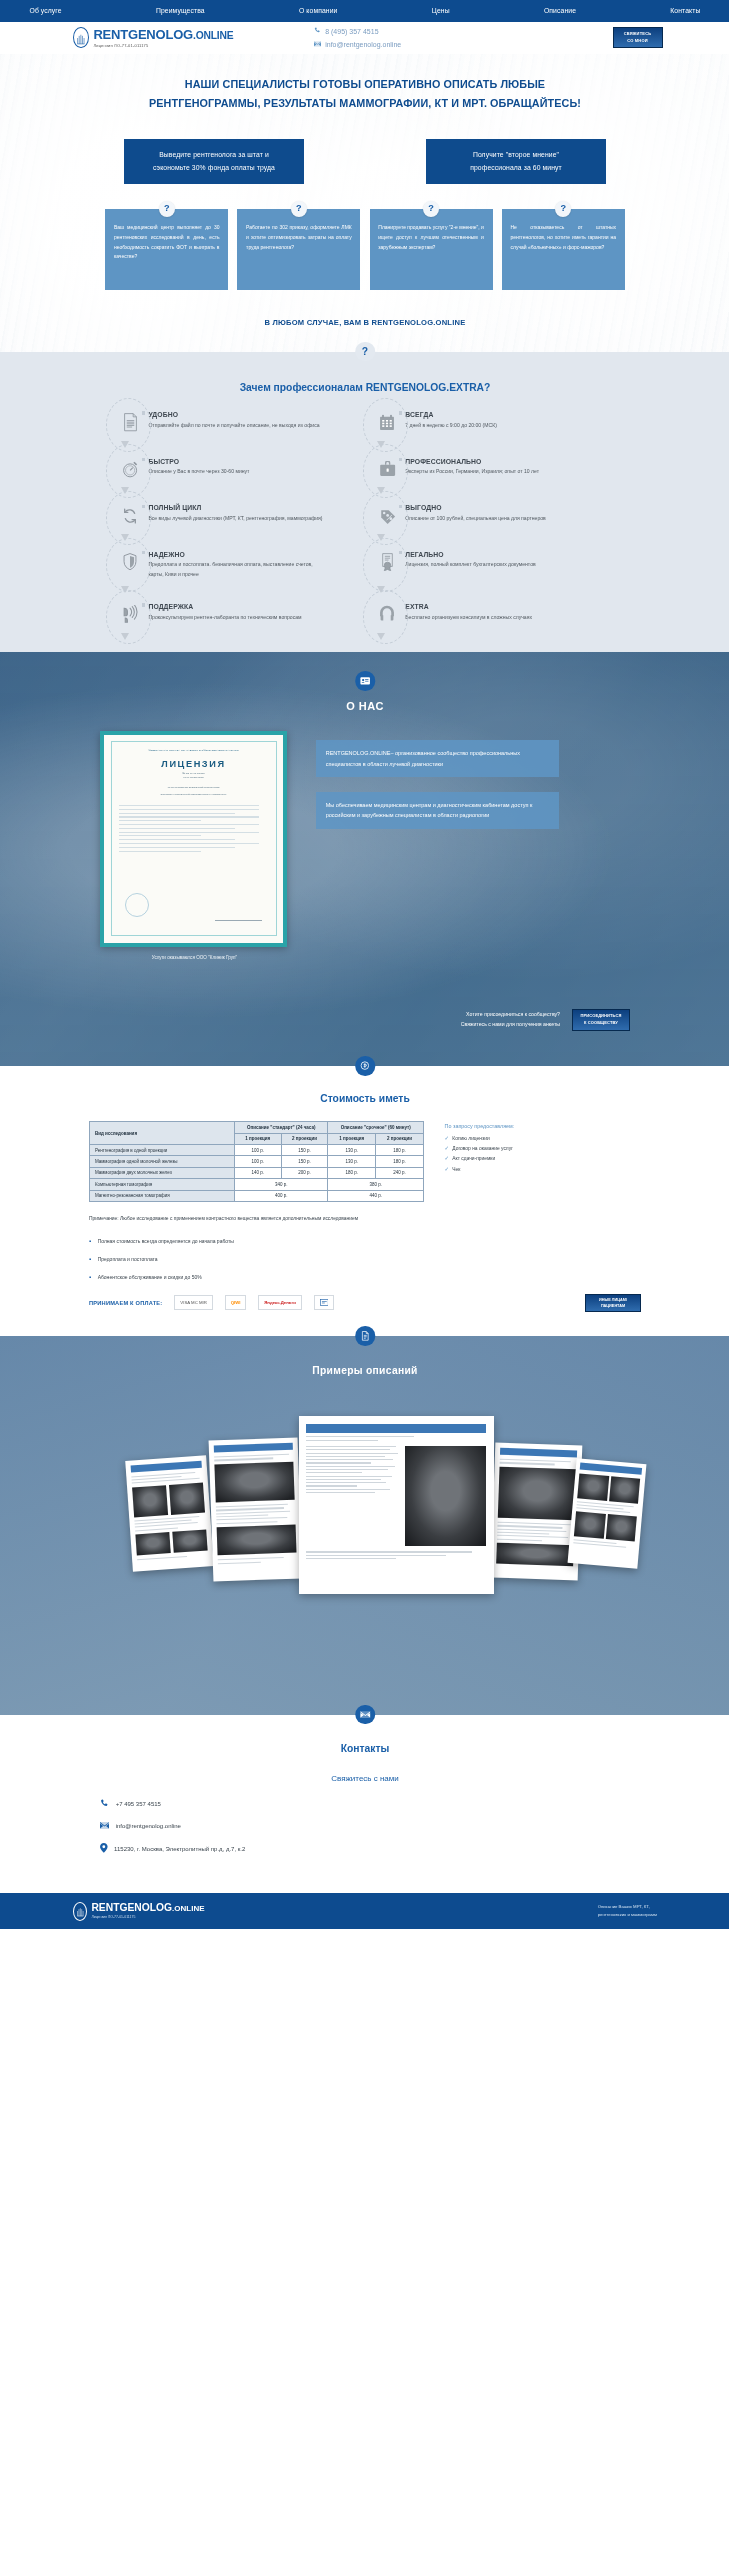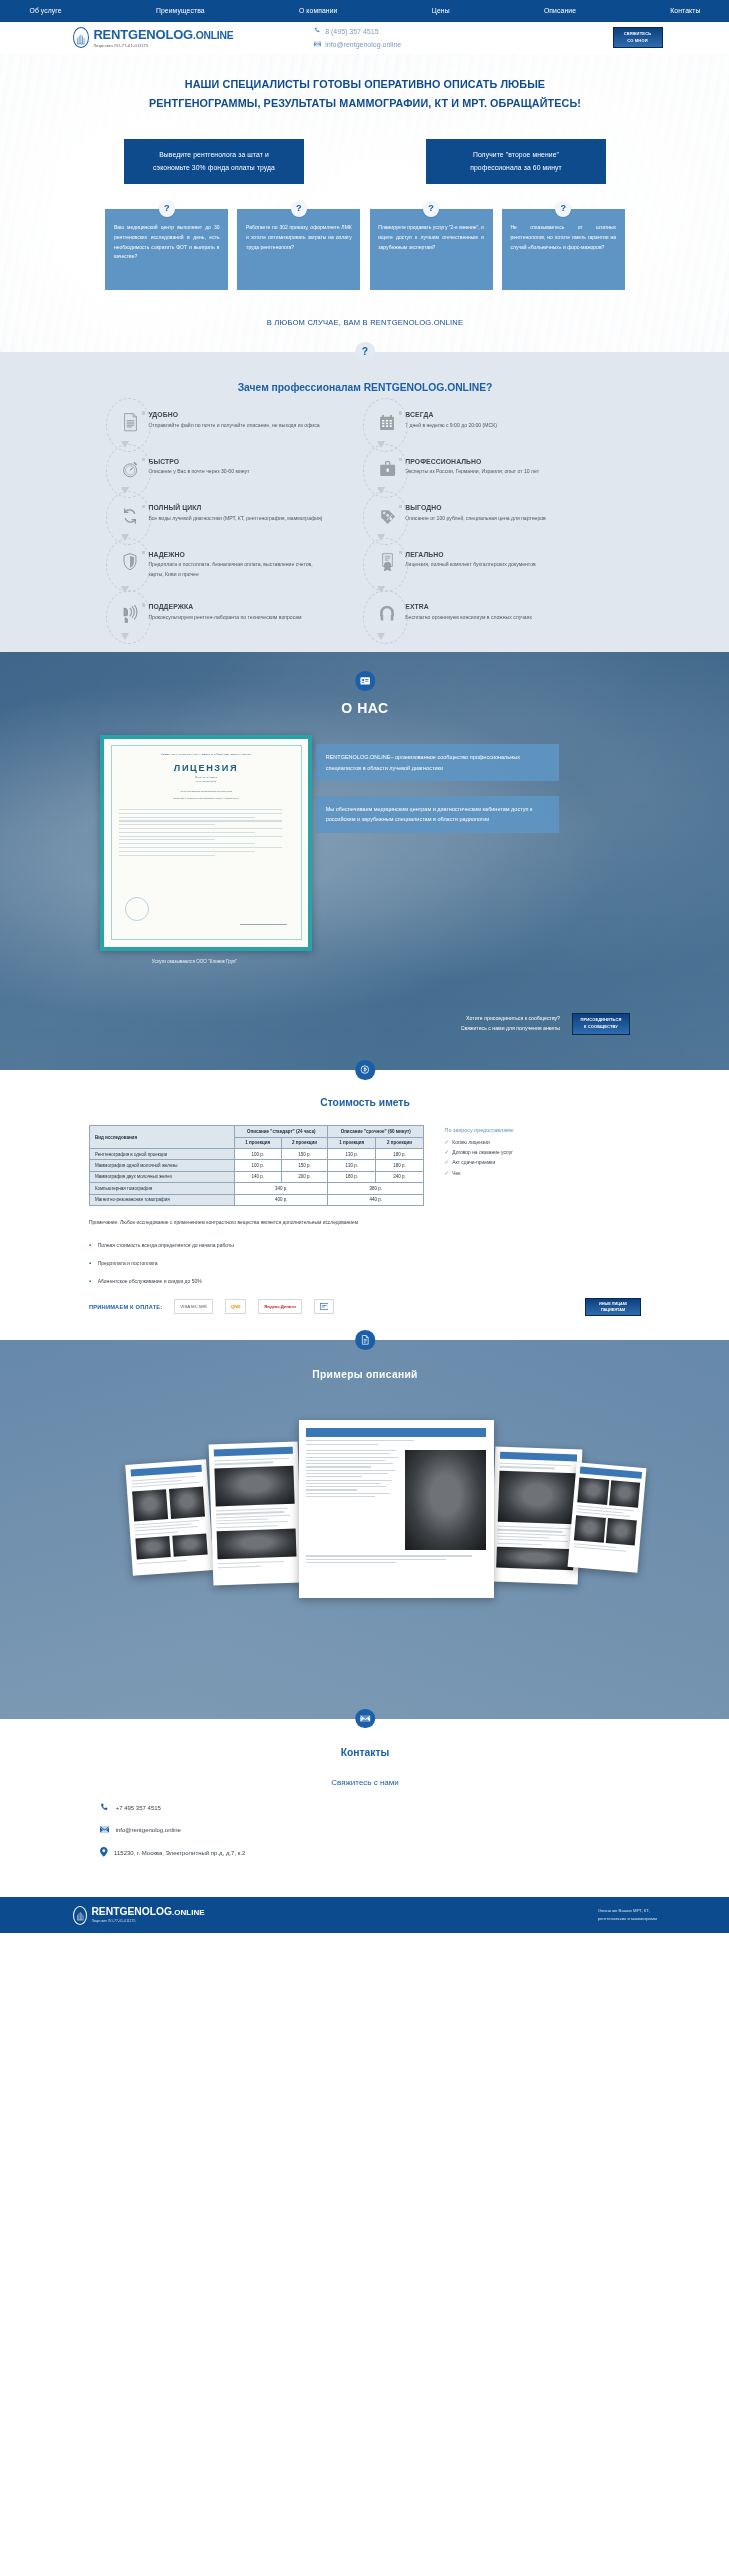--- a/index.html
+++ b/index.html
@@ -100,21 +100,21 @@
     min-height: 81px;
   }
   .qbadge {
     position: absolute; top: -8px; left: 50%; transform: translateX(-50%);
     width: 16px; height: 16px; border-radius: 50%; background: #f2f6fa;
     color: #1a5fa8; font-size: 9.2px; font-weight: bold;
     display: flex; align-items: center; justify-content: center;
     box-shadow: 0 0.5px 1.6px rgba(0,0,0,.16);
   }
   .hero-foot {
-    text-align: center; color: #0f4c8f; font-weight: normal;
+    text-align: center; color: #0f4c8f; font-weight: bold;
     font-size: 7.6px; margin-top: 28px; letter-spacing: 0.2px;
   }
 
   
   .sec-badge {
     position: absolute; top: -9.7px; left: 50%; transform: translateX(-50%);
     width: 19.5px; height: 19.5px; border-radius: 50%;
     background: #e3e9f0; color: #1a5fa8;
     display: flex; align-items: center; justify-content: center;
     font-size: 10.3px; font-weight: bold; z-index: 5;
@@ -160,25 +160,25 @@
       linear-gradient(125deg,#5b7f9e 0%, #7a98b1 30%, #46708f 65%, #6b8da8 100%);
     color: #fff;
   }
   .about::after{
     content:""; position:absolute; inset:0;
     background: radial-gradient(ellipse at 28% 48%, rgba(255,255,255,.24) 0 18%, transparent 55%),
                 radial-gradient(ellipse at 72% 30%, rgba(255,255,255,.14) 0 14%, transparent 50%);
     pointer-events:none;
   }
   .about > * { position: relative; z-index: 2; }
-  .about-title { text-align: center; font-size: 14px; letter-spacing: 0.5px; margin-bottom: 18.4px; }
+  .about-title { text-align: center; font-size: 11px; letter-spacing: 0.5px; margin-bottom: 18.4px; }
   .about-grid { width: 530px; margin: 0 auto; display: flex; gap: 27px; align-items: flex-start; }
   .license-wrap { width: 189px; }
   .license {
-    width: 212px; height: 216px; background: #fbfbf7;
+    width: 187px; height: 216px; background: #fbfbf7;
     border: 4.9px solid #2aa3a8; padding: 6.5px; position: relative;
     box-shadow: 0 2.2px 7.6px rgba(0,0,0,.3);
   }
   .license-inner { border: 1.1px solid #9fd5d7; height: 100%; padding: 6.5px 7.6px; position: relative; overflow: hidden; }
   .lic-head { font-size: 2.5px; color: #2b6b8c; text-align: center; line-height: 1.7; letter-spacing: 0.1px; }
   .lic-big { text-align: center; font-size: 9.2px; color: #1a5c82; font-weight: bold; letter-spacing: 1.6px; margin: 6.5px 0 2.2px; }
   .lic-row { font-size: 2.4px; color: #4b6a7d; text-align: center; line-height: 1.8; }
   .lic-lines { margin-top: 7.6px; }
   .lic-lines i { display: block; height: 1.1px; background: #d4dfe4; margin-bottom: 2.7px; }
   .lic-lines i.s { width: 55%; } .lic-lines i.m { width: 78%; } .lic-lines i.l { width: 94%; }
@@ -369,21 +369,21 @@
       <div class="qbadge">?</div>
       <div>Не отказываетесь от штатных рентгенологов, но хотите иметь гарантии на случай «больничных» и форс-мажоров?</div>
     </div>
   </div>
 
   <div class="hero-foot">В ЛЮБОМ СЛУЧАЕ, ВАМ В RENTGENOLOG.ONLINE</div>
 </section>
 
 <section class="why">
   <div class="sec-badge">?</div>
-  <h2 class="sec-title">Зачем профессионалам RENTGENOLOG.ONLINE?</h2>
+  <h2 class="sec-title">Зачем профессионалам RENTGENOLOG.EXTRA?</h2>
 
   <div class="benefits">
 
     <div class="ben">
       <span class="ben-ring"></span>
       <span class="ben-arrow"></span>
       <div class="ben-icon">
         <span class="ben-dot"></span>
         <svg width="15" height="18.4" viewBox="0 0 28 34" fill="none" stroke="#8f979f" stroke-width="1.6">
           <path d="M3 1h16l6 6v26H3z"></path>

